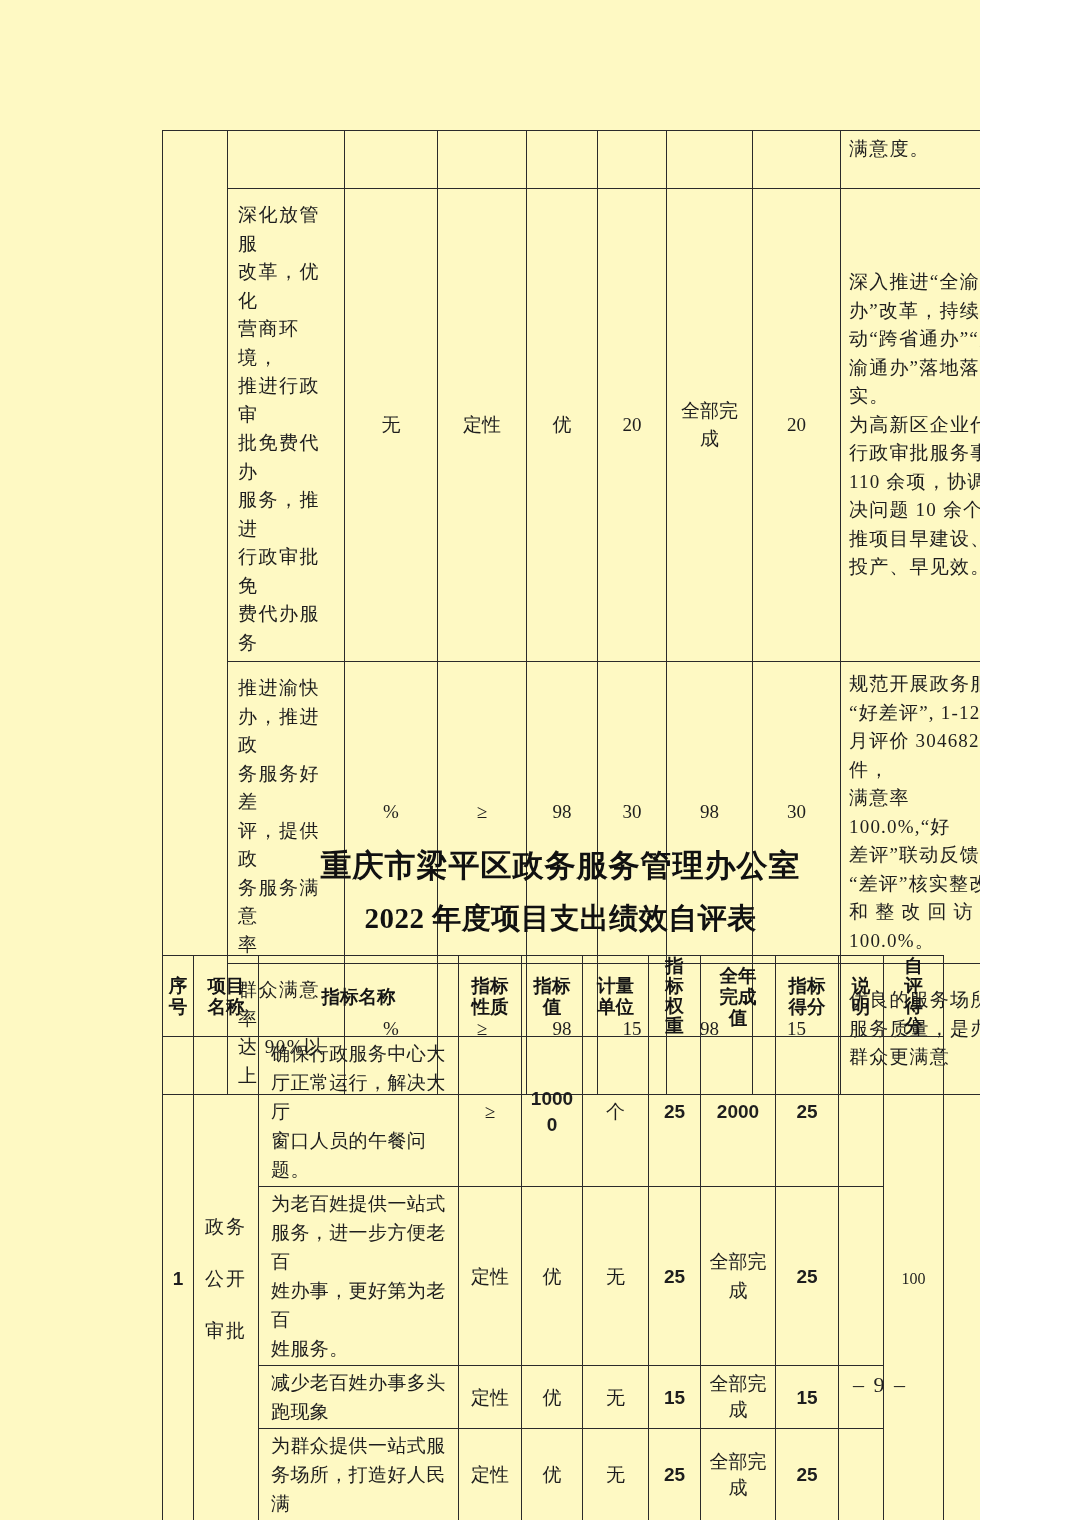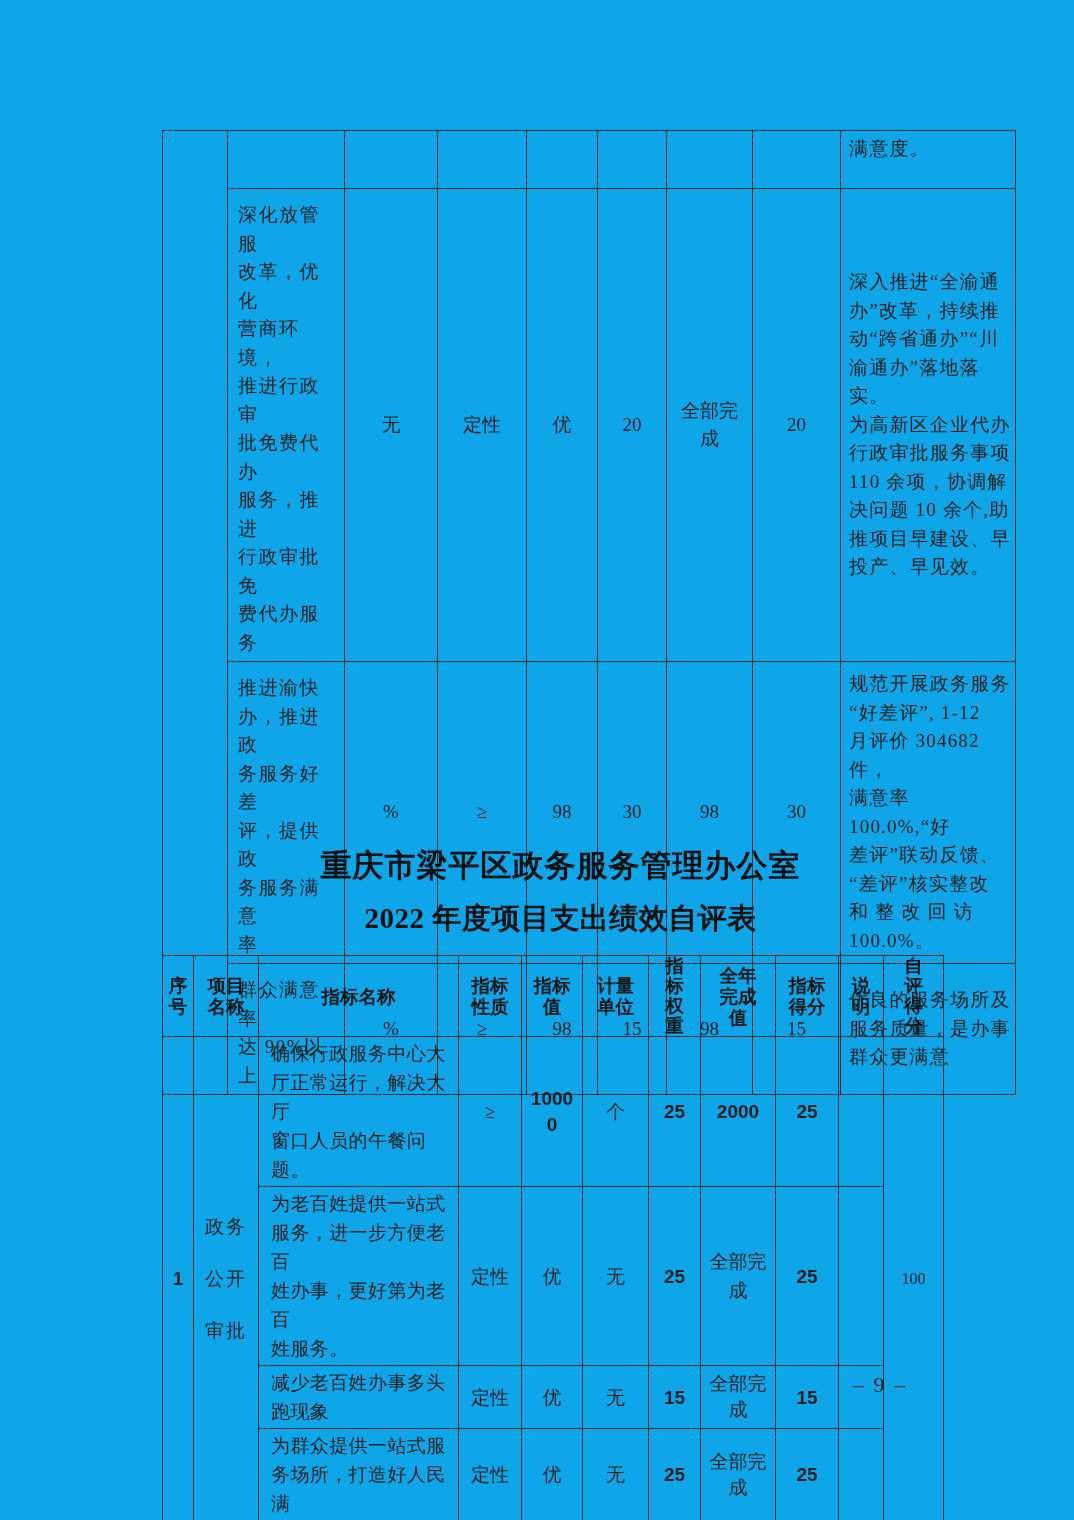--- a/index.html
+++ b/index.html
@@ -1,17 +1,17 @@
 <!DOCTYPE html>
 <html><head>
 <meta charset="utf-8">
 <style>
   html,body{margin:0;padding:0;background:#ffffff;}
   .page{
-    position:relative;width:1074px;height:1520px;background:#0ea5e9;
+    position:relative;width:980px;height:1520px;background:#fef9c3;
     font-family:"Liberation Serif","DejaVu Serif",serif;color:#1e1e1e;
     overflow:hidden;
   }
   table{border-collapse:collapse;table-layout:fixed;position:absolute;}
   td,th{border:1.6px solid #2b2b2b;padding:0;vertical-align:middle;overflow:hidden;}
   .pre{white-space:pre-line;}
   
   .t1{left:162px;top:130px;width:853px;}
   .t1 td{font-size:19px;line-height:28.5px;text-align:center;}
   .t1 .name{ text-align:left;padding:12px 4px 4px 10px;letter-spacing:1.5px;}

